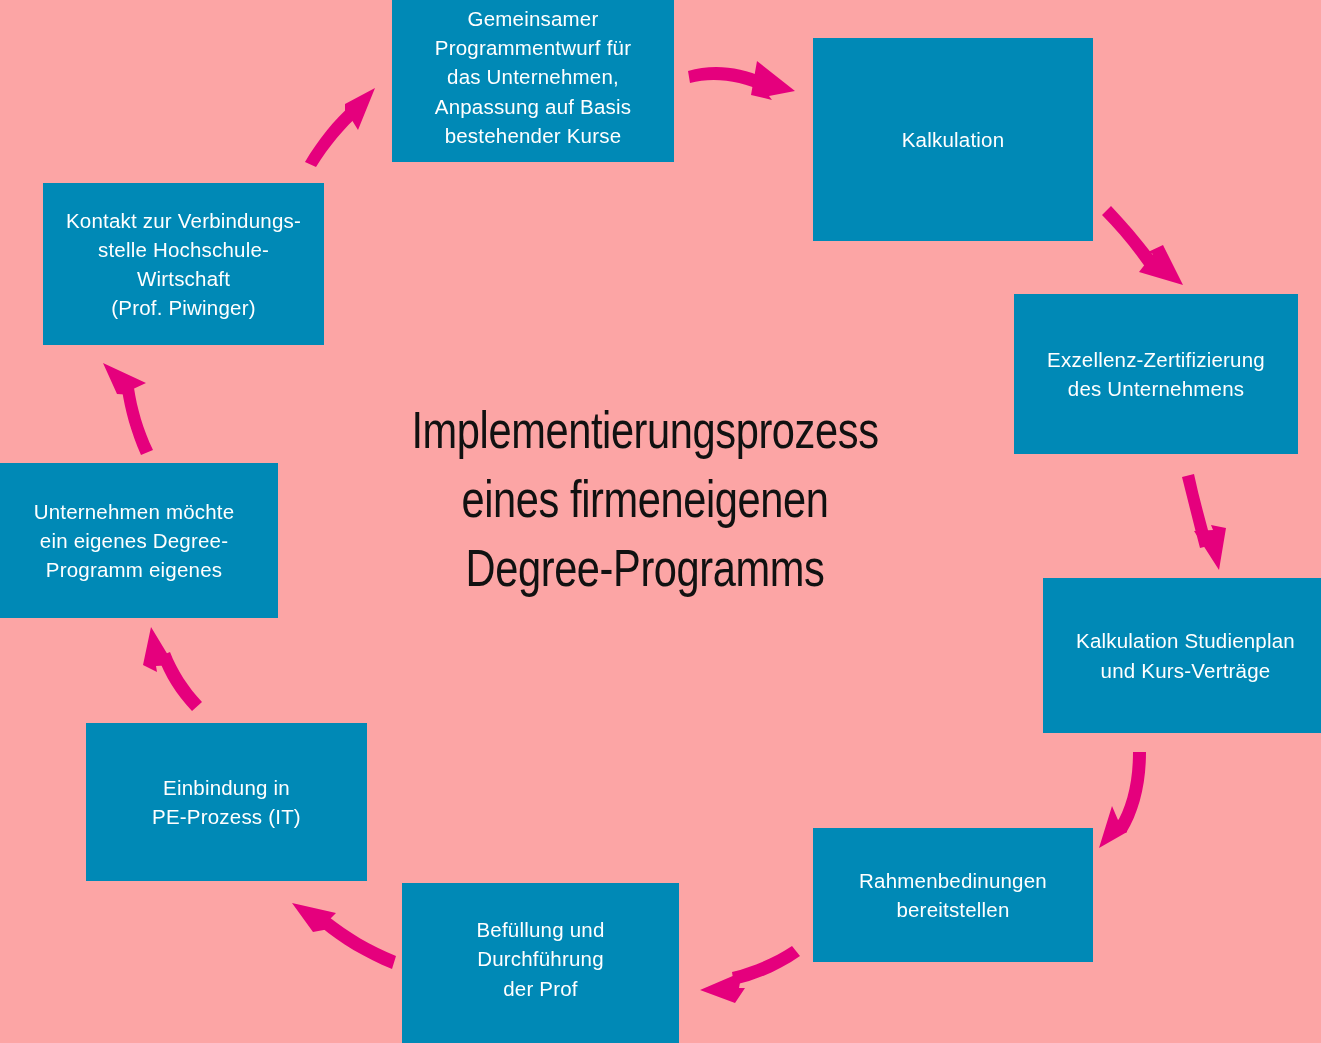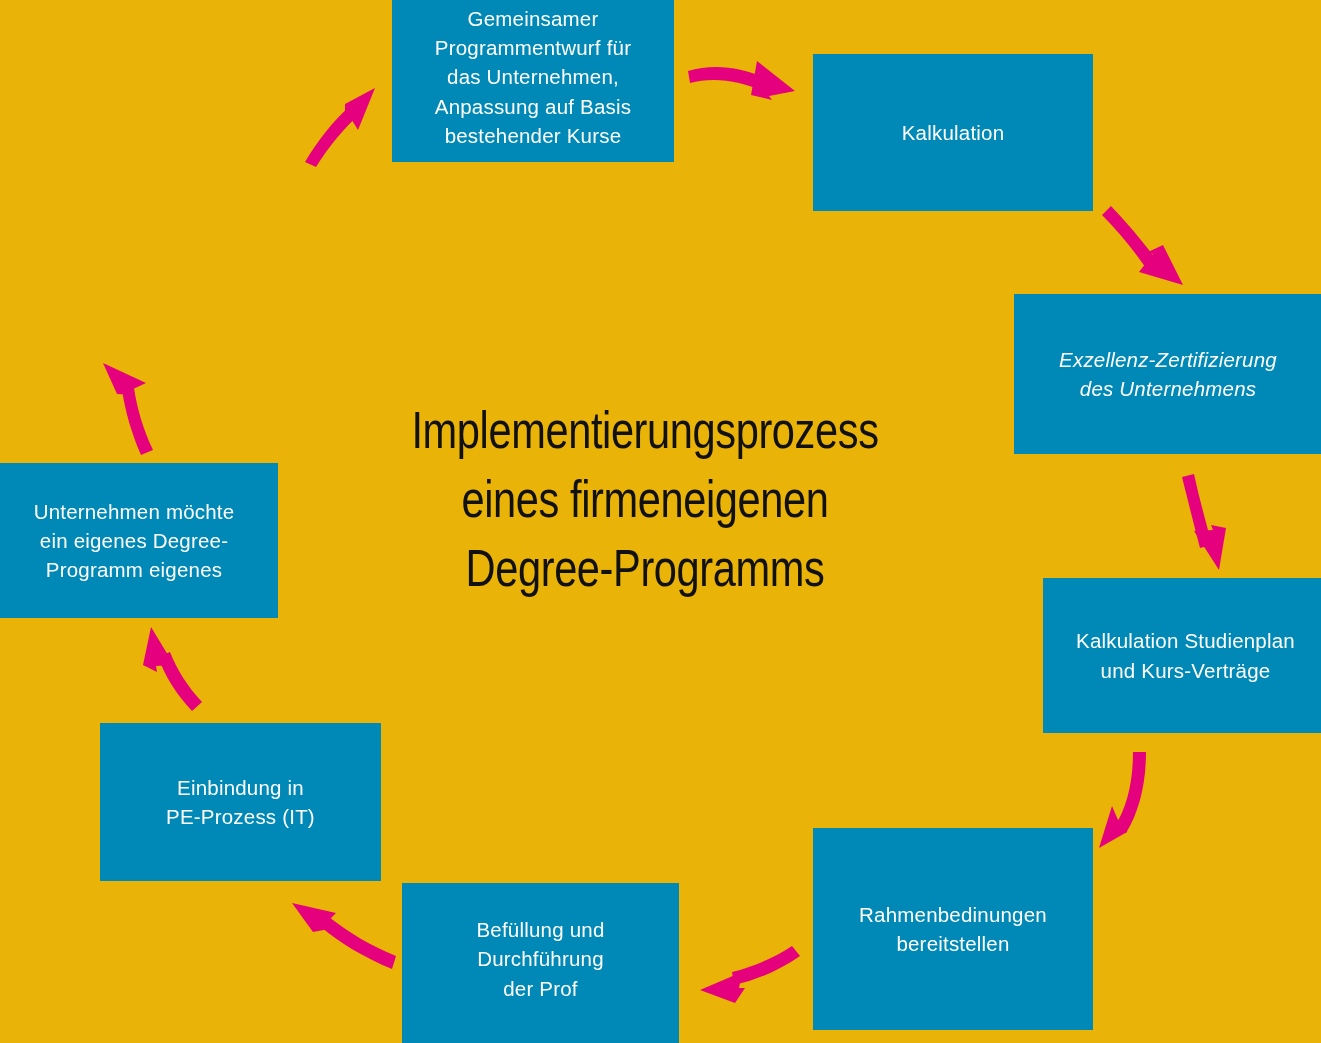--- a/index.html
+++ b/index.html
@@ -7,21 +7,21 @@
     padding: 0;
   }
   body {
     background: #4a6570;
     font-family: "Liberation Sans", sans-serif;
   }
   #canvas {
     position: relative;
     width: 1321px;
     height: 1043px;
-    background: #eab308;
+    background: #fca5a5;
     overflow: hidden;
   }
   .node {
     position: absolute;
     background: #0089b6;
     color: #ffffff;
     display: flex;
     align-items: center;
     justify-content: center;
     text-align: center;
@@ -65,56 +65,62 @@
 <div id="canvas">
 
   <div class="node" style="left:392px; top:-8px; width:282px; height:170px;">
     <span>Gemeinsamer
 Programmentwurf für
 das Unternehmen,
 Anpassung auf Basis
 bestehender Kurse</span>
   </div>
 
-  <div class="node" style="left:813px; top:54px; width:280px; height:157px;">
+  <div class="node" style="left:813px; top:38px; width:280px; height:203px;">
     <span>Kalkulation</span>
   </div>
 
-  <div class="node" style="left:1014px; top:294px; width:308px; height:160px;font-style:italic;">
+  <div class="node" style="left:1014px; top:294px; width:284px; height:160px;">
     <span>Exzellenz-Zertifizierung
 des Unternehmens</span>
   </div>
 
   <div class="node" style="left:1043px; top:578px; width:285px; height:155px;">
     <span>Kalkulation Studienplan
 und Kurs-Verträge</span>
   </div>
 
-  <div class="node" style="left:813px; top:828px; width:280px; height:202px;">
+  <div class="node" style="left:813px; top:828px; width:280px; height:134px;">
     <span>Rahmenbedinungen
 bereitstellen</span>
   </div>
 
   <div class="node" style="left:402px; top:883px; width:277px; height:168px;">
     <span style="transform:translateY(-8px)">Befüllung und
 Durchführung
 der Prof</span>
   </div>
 
-  <div class="node" style="left:100px; top:723px; width:281px; height:158px;">
+  <div class="node" style="left:86px; top:723px; width:281px; height:158px;">
     <span>Einbindung in
 PE-Prozess (IT)</span>
   </div>
 
   <div class="node" style="left:-10px; top:463px; width:288px; height:155px;">
     <span>Unternehmen möchte
 ein eigenes Degree-
 Programm eigenes</span>
   </div>
 
+  <div class="node" style="left:43px; top:183px; width:281px; height:162px;">
+    <span>Kontakt zur Verbindungs-
+stelle Hochschule-
+Wirtschaft
+(Prof. Piwinger)</span>
+  </div>
 
   <div id="title">Implementierungsprozess
 eines firmeneigenen
 Degree-Programms</div>
 
   <svg id="arrows" viewBox="0 0 1321 1043">
 
     <g fill="#e5007d" stroke="none">
       <path d="M688 71 C 712 64, 742 66, 768 80 L 764 92 C 740 80, 712 77, 690 83 Z"></path>
       <path d="M757 61 L 795 91 L 769 96 L 772 100 L 751 95 Z"></path>

